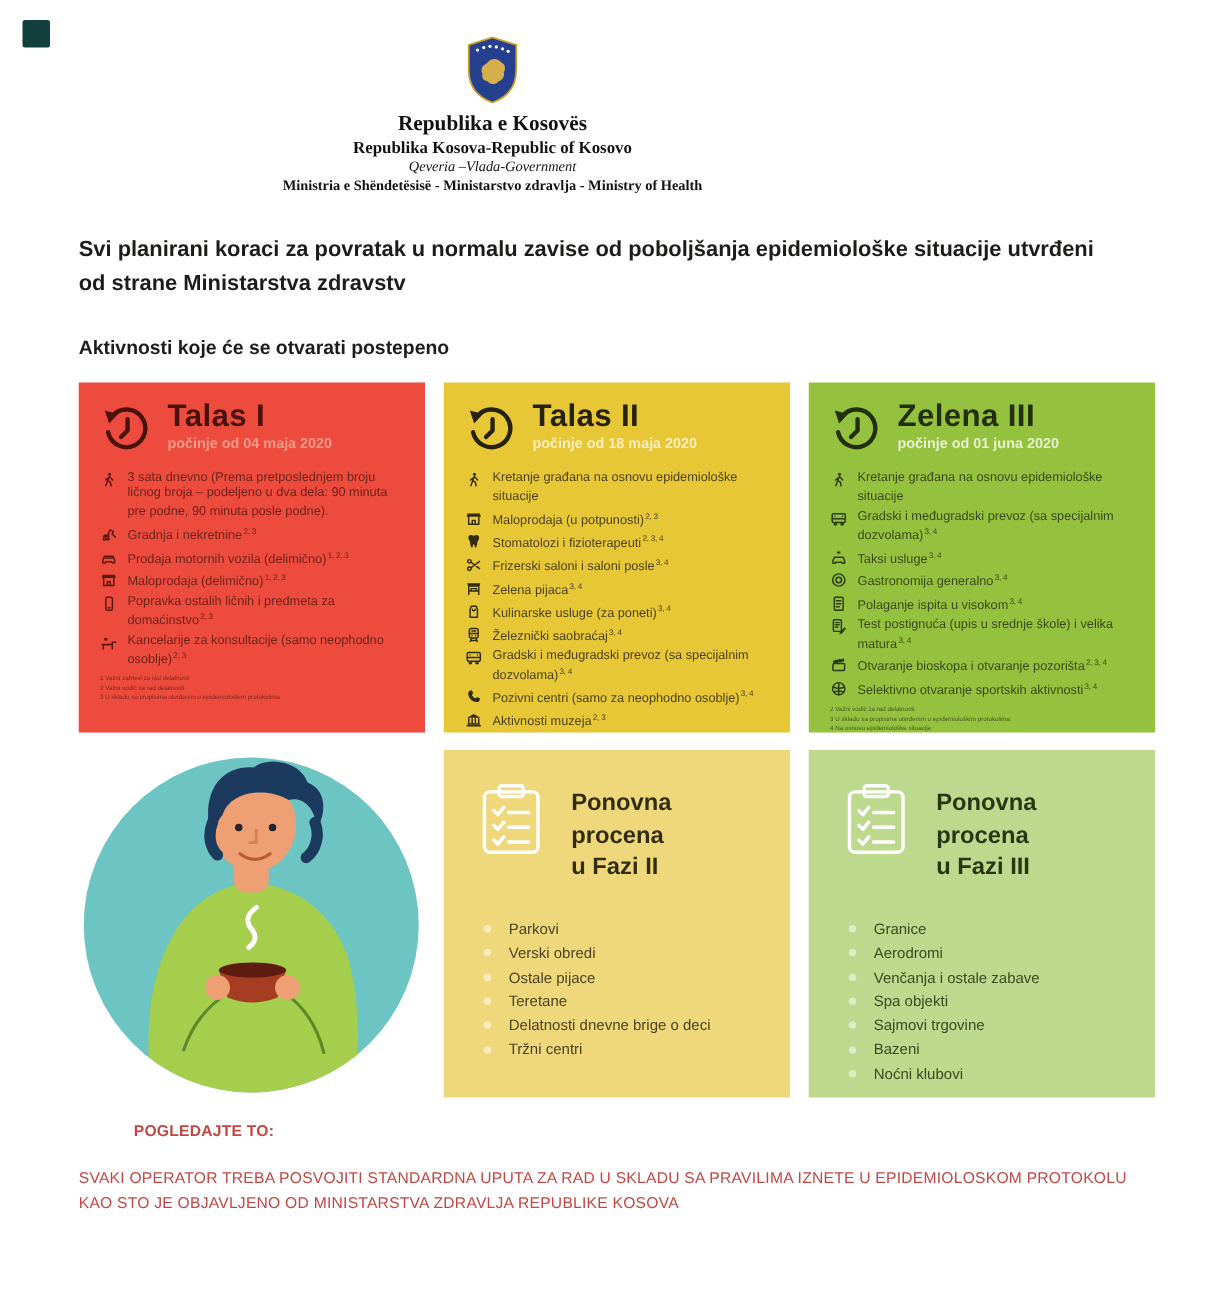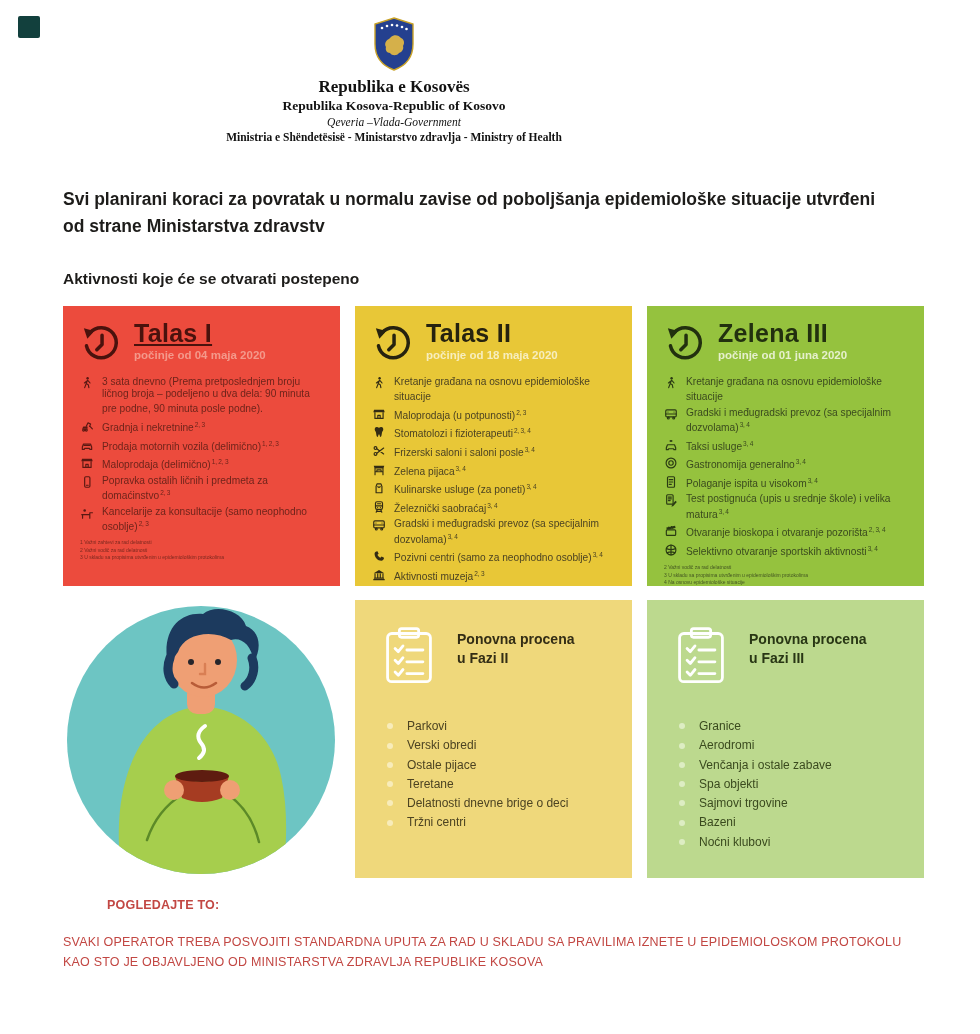--- a/index.html
+++ b/index.html
@@ -1,42 +1,42 @@
 <!DOCTYPE html>
 <html><head>
 <meta charset="utf-8">
 <style>
   html,body{margin:0;padding:0;background:#fff;}
   .canvas{position:relative;width:980px;height:1034px;background:#fff;
     font-family:"Liberation Sans",sans-serif;color:#1d1c1a;overflow:hidden;}
   .corner-mark{position:absolute;left:18px;top:16px;width:22px;height:22px;
     background:#12403d;border-radius:2px;}
   
-  .gov-header{position:absolute;left:0;top:16px;width:788px;text-align:center;
+  .gov-header{position:absolute;left:0;top:28px;width:788px;text-align:center;
     font-family:"Liberation Serif",serif;color:#111;}
   .gov-header svg{display:block;margin:0 auto 4px auto;}
   .gh1{font-size:17px;font-weight:bold;line-height:1.25;}
   .gh2{font-size:13.5px;font-weight:bold;line-height:1.3;}
   .gh3{font-size:11.5px;font-weight:normal;font-style:italic;line-height:1.3;}
   .gh4{font-size:11.5px;font-weight:bold;line-height:1.3;}
   
   .intro{position:absolute;left:63px;top:186px;width:830px;margin:0;
     font-size:17.5px;font-weight:bold;line-height:1.55;color:#1d1c1a;}
   .section-title{position:absolute;left:63px;top:270px;margin:0;
     font-size:15.5px;font-weight:bold;color:#1d1c1a;}
   
   .waves{position:absolute;left:63px;top:306px;display:flex;gap:15px;}
   .wave{width:277px;height:280px;box-sizing:border-box;padding:14px 17px 6px 17px;
     overflow:hidden;}
   .w1{background:#ec4b3d;color:#6f241b;}
   .w2{background:#e8c737;color:#4c4322;}
   .w3{background:#95c23e;color:#3a4a1e;}
   .wave-head{display:flex;align-items:flex-start;margin-bottom:8px;}
   .wave-head .hicon{flex:0 0 auto;margin-right:12px;margin-top:2px;}
-  .w1 .hicon,.w1 .wtitle{color:#4a120d;text-decoration:underline;}
+  .w1 .hicon,.w1 .wtitle{color:#4a120d;}
   .w2 .hicon,.w2 .wtitle{color:#26220f;}
   .w3 .hicon,.w3 .wtitle{color:#22300f;}
   .wtitle{font-size:25px;font-weight:bold;line-height:1.05;letter-spacing:.3px;}
   .wdate{font-size:11.5px;font-weight:bold;margin-top:3px;}
   .w1 .wdate{color:#f4998b;}
   .w2 .wdate{color:#f7eebe;}
   .w3 .wdate{color:#e6f0cd;}
   .item{display:flex;align-items:flex-start;margin-bottom:3px;}
   .item .ic{flex:0 0 22px;margin-top:0px;}
   .item .ic svg{width:14px;height:14px;display:block;}
@@ -47,21 +47,21 @@
   .itext sup{font-size:6.5px;margin-left:1px;letter-spacing:-.2px;}
   .fnotes{margin-top:6px;font-size:5px;line-height:1.5;opacity:.9;}
   
   .lower{position:absolute;left:63px;top:600px;display:flex;gap:15px;}
   .illus{width:277px;height:278px;position:relative;}
   .reassess{width:277px;height:278px;box-sizing:border-box;padding:26px 24px;overflow:hidden;}
   .p2{background:#efd87b;color:#4c4322;}
   .p3{background:#bcd98e;color:#3a4a1e;}
   .re-head{display:flex;align-items:flex-start;}
   .re-head .clip{flex:0 0 auto;color:#ffffff;margin-right:22px;margin-left:4px;}
-  .re-title{font-size:14px;font-weight:bold;line-height:1.35;margin-top:4px;}
+  .re-title{font-size:19px;font-weight:bold;line-height:1.35;margin-top:4px;}
   .p2 .re-title{color:#332d15;}
   .p3 .re-title{color:#283614;}
   .re-list{list-style:none;margin:30px 0 0 0;padding:0 0 0 8px;}
   .re-list li{display:flex;align-items:center;font-size:12px;line-height:12.5px;
     margin-bottom:6.8px;}
   .dot{flex:0 0 6px;width:6px;height:6px;border-radius:50%;margin-right:14px;}
   .p2 .dot{background:#f8ecba;}
   .p3 .dot{background:#ddedc3;}
   
   .foot-head{position:absolute;left:63px;top:898px;margin:0;

